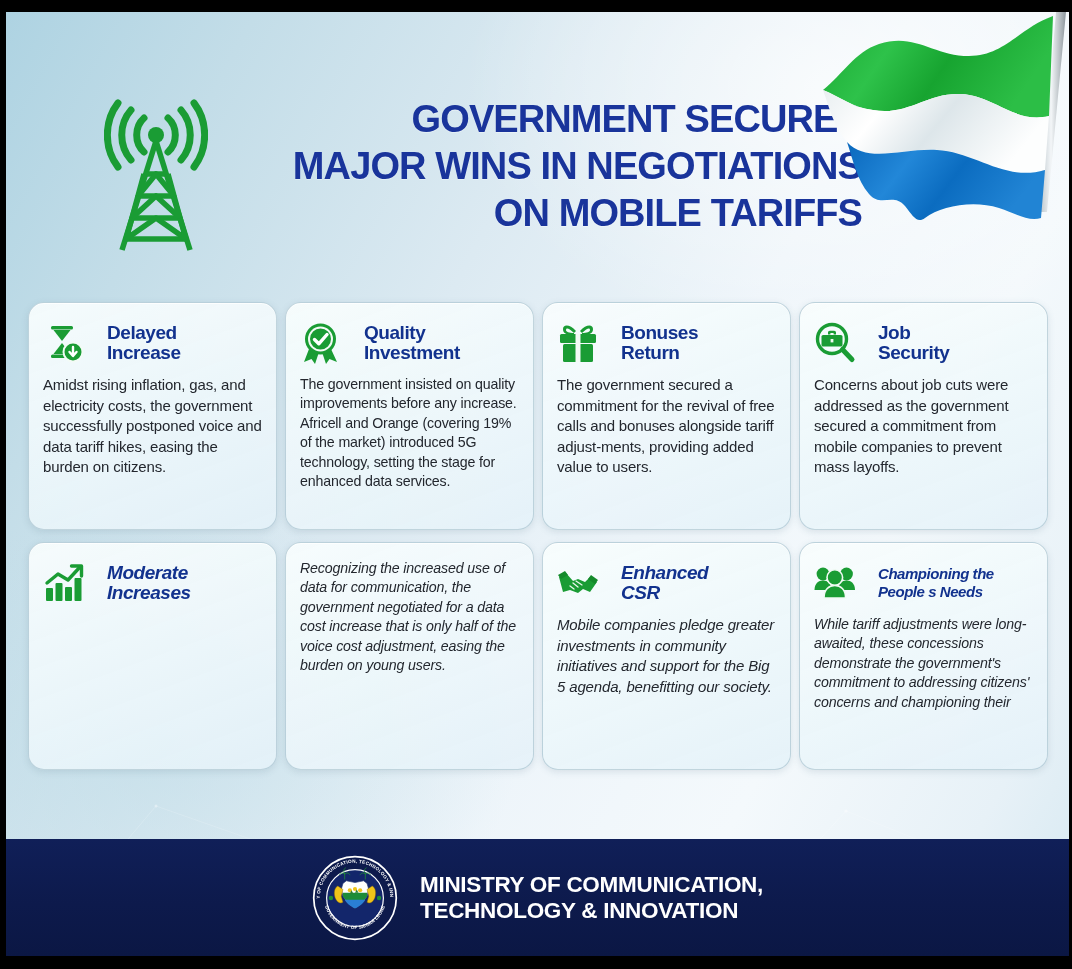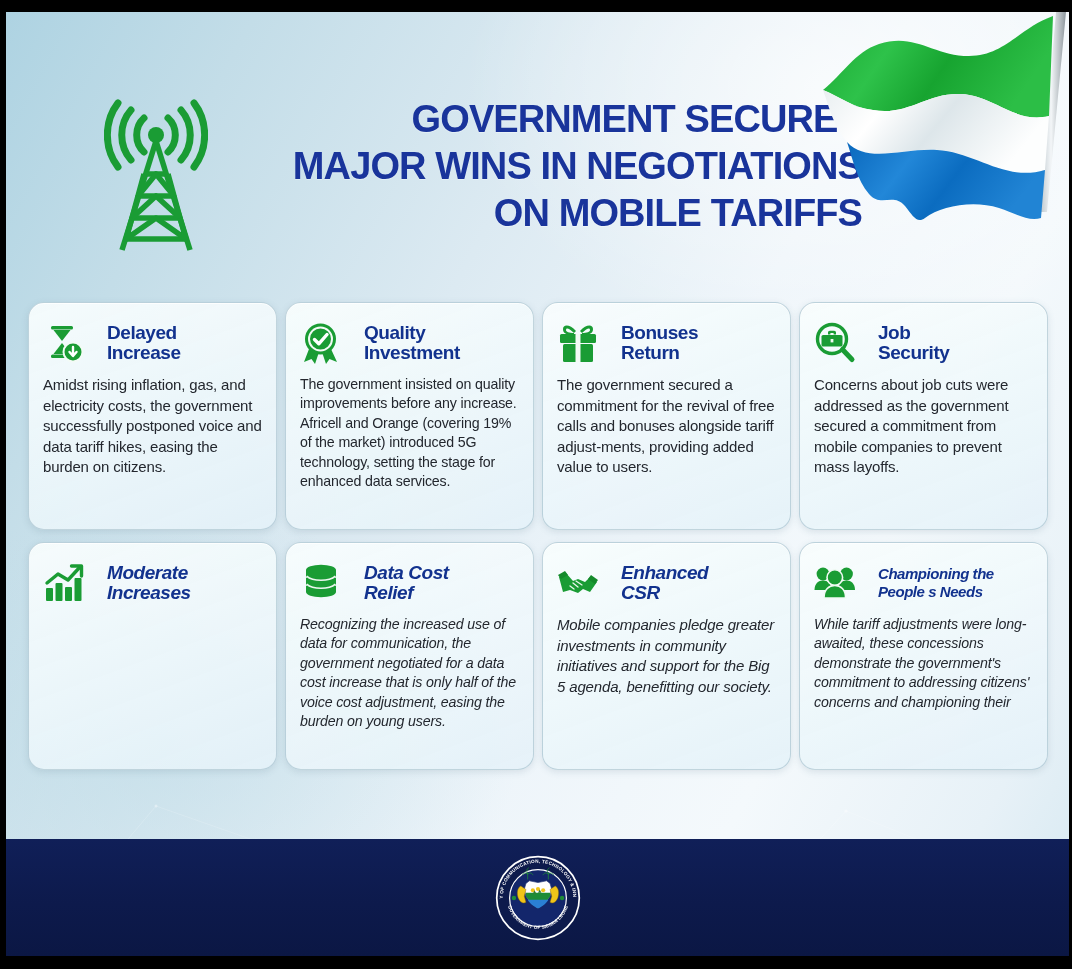--- a/index.html
+++ b/index.html
@@ -375,38 +375,20 @@
               <path d="M28.5 4 L38.5 4 L38.5 14" fill="none" stroke="#1a9c34" stroke-width="3.4" stroke-linecap="round" stroke-linejoin="round"></path>
             </svg>
             <div class="card-title">
               <span>Moderate</span><br>
               <span>Increases</span>
             </div>
           </div>
         </div>
 
         <div class="card">
-          <div class="card-head">
-            <svg class="card-icon" viewBox="0 0 42 42" aria-hidden="true">
-              <g fill="#1a9c34">
-                <ellipse cx="21" cy="8" rx="15" ry="5.2"></ellipse>
-                <path d="M6 8 L6 14 C6 16.9 12.7 19.2 21 19.2 C29.3 19.2 36 16.9 36 14 L36 8 Z"></path>
-                <path d="M6 16 L6 22 C6 24.9 12.7 27.2 21 27.2 C29.3 27.2 36 24.9 36 22 L36 16 Z"></path>
-                <path d="M6 24 L6 30 C6 32.9 12.7 35.2 21 35.2 C29.3 35.2 36 32.9 36 30 L36 24 Z"></path>
-              </g>
-              <g fill="none" stroke="#edf7f0" stroke-width="1.6">
-                <path d="M6.6 14.2 C9.5 16.7 15 18.3 21 18.3 C27 18.3 32.5 16.7 35.4 14.2"></path>
-                <path d="M6.6 22.2 C9.5 24.7 15 26.3 21 26.3 C27 26.3 32.5 24.7 35.4 22.2"></path>
-              </g>
-            </svg>
-            <div class="card-title">
-              <span>Data Cost</span><br>
-              <span>Relief</span>
-            </div>
-          </div>
           <div class="card-body tight">Recognizing the increased use of data for communication, the government negotiated for a data cost increase that is only half of the voice cost adjustment, easing the burden on young users.</div>
         </div>
 
         <div class="card">
           <div class="card-head">
             <svg class="card-icon" viewBox="0 0 42 42" aria-hidden="true">
               <g fill="#1a9c34">
                 <path d="M2 15 L9 11 L16 19 L21 17 L28 20 L33 15 L40 20 L33 30 L26 27 L21 31 L13 28 L6 30 Z"></path>
                 <path d="M1 13 L8 9 L11 13 L4 17 Z" fill="#148a2b"></path>
                 <path d="M41 18 L34 13 L31 17 L38 22 Z" fill="#148a2b"></path>
@@ -490,20 +472,24 @@
               <path d="M62 22 C65 20 67 21 68 23"></path>
               <path d="M62 22 C60 18 61 16 63 15"></path>
           </g>
           <g fill="#1e8c37">
             <circle cx="22" cy="50" r="2.6"></circle>
               <circle cx="78" cy="50" r="2.6"></circle>
           </g>
         </g>
       </svg>
 
+      <div class="ministry-text">
+        <span class="line">MINISTRY OF COMMUNICATION,</span>
+        <span class="line">TECHNOLOGY &amp; INNOVATION</span>
+      </div>
     </div>
 
   </div>
 
   <div class="bar-top"></div>
   <div class="bar-bottom"></div>
   <div class="bar-left"></div>
   <div class="bar-right"></div>
 </div>
 

